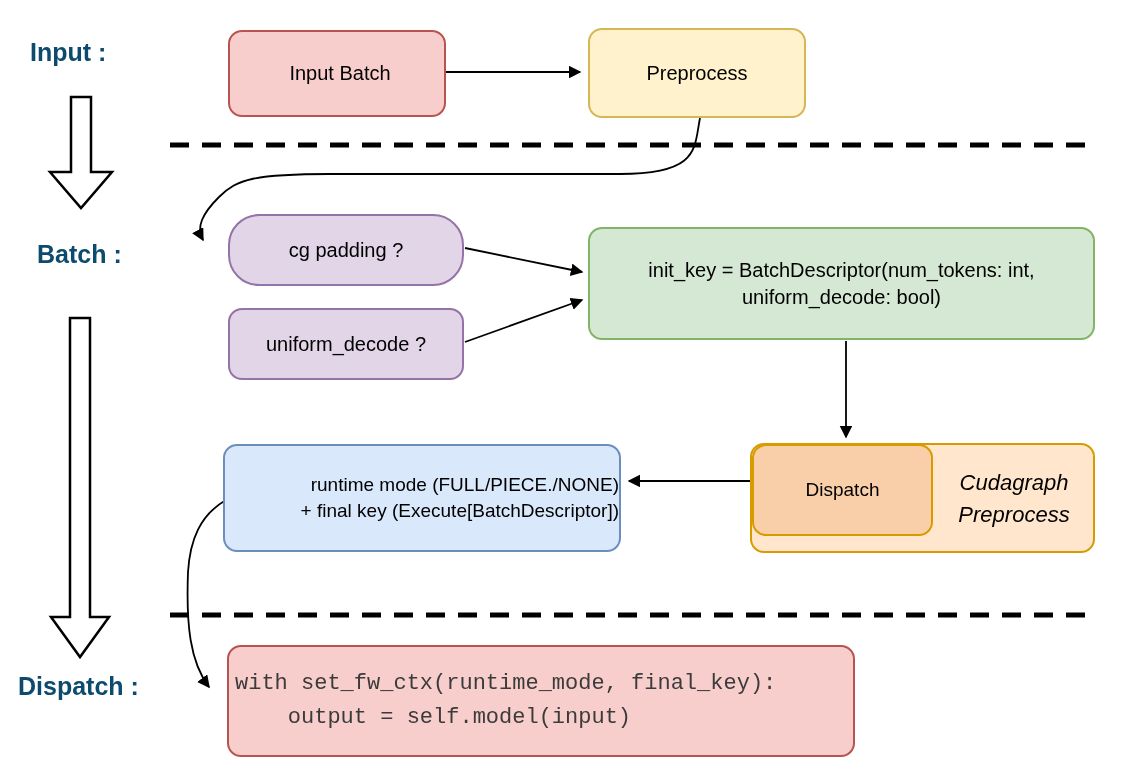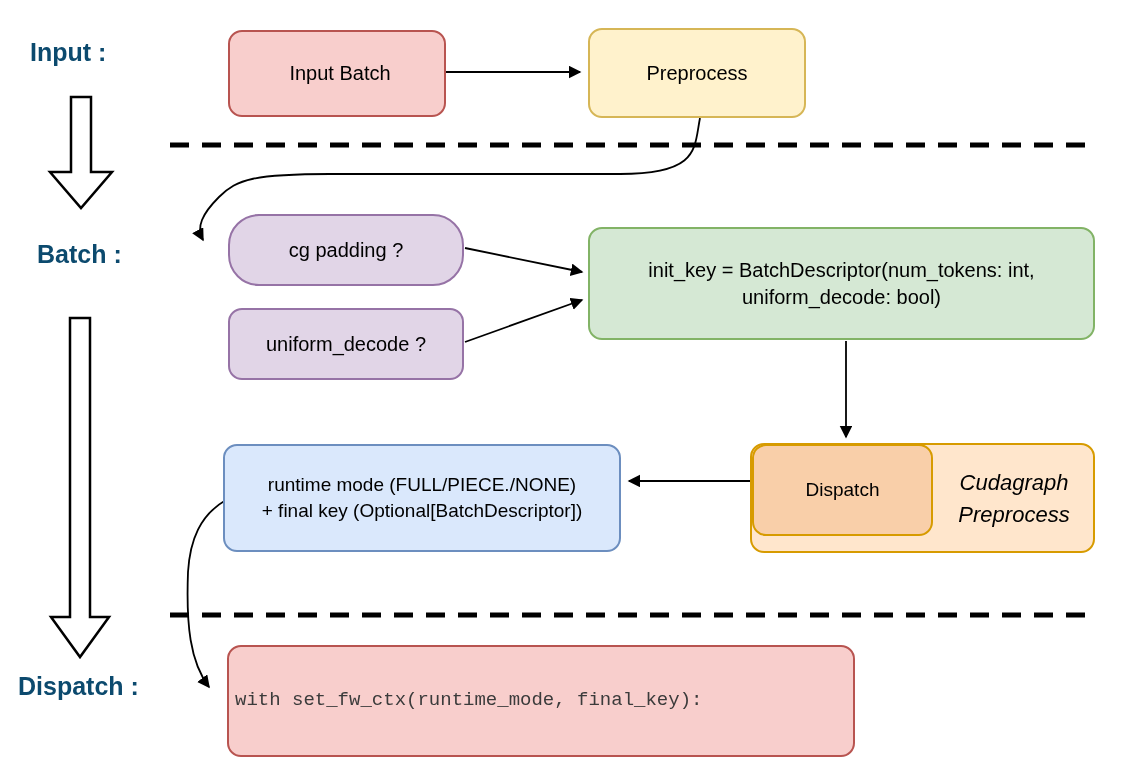--- a/index.html
+++ b/index.html
@@ -33,28 +33,28 @@
     color:#000;
     box-sizing:border-box;
     line-height:1.35;
   }
   .node-red{background:var(--red-fill);border-color:var(--red-stroke);}
   .node-yellow{background:var(--yellow-fill);border-color:var(--yellow-stroke);}
   .node-purple{background:var(--purple-fill);border-color:var(--purple-stroke);}
   .node-green{background:var(--green-fill);border-color:var(--green-stroke);}
   .node-orange{background:var(--orange-fill);border-color:var(--orange-stroke);}
   .node-orange-inner{background:var(--orange-inner-fill);border-color:var(--orange-stroke);}
-  .node-blue{background:var(--blue-fill);border-color:var(--blue-stroke);}
+  .node-blue{background:var(--blue-fill);border-color:var(--blue-stroke);align-items:flex-end;}
   .code-box{
     font-family:"Liberation Mono", monospace;
     color:var(--code-text);
     align-items:flex-start;
     text-align:left;
     padding-left:6px;
-    font-size:19px;
+    font-size:22px;
     line-height:1.55;
   }
   .code-box .code-line{white-space:pre;}
   .fs20{font-size:20px;}
   .fs19{font-size:19px;}
   .fs22{font-size:22px;line-height:1.45;}
 </style>
 </head>
 <body>
 
@@ -113,20 +113,21 @@
     <span>Dispatch</span>
   </div>
 
   <div class="node fs22" style="left:935px;top:463px;width:158px;height:72px;border:none;background:transparent;font-style:italic;">
     <span>Cudagraph</span>
     <span>Preprocess</span>
   </div>
 
   <div class="node node-blue fs19" style="left:223px;top:444px;width:398px;height:108px;">
     <span>runtime mode (FULL/PIECE./NONE)</span>
-    <span>+ final key (Optional[BatchDescriptor])</span>
+    <span>+ final key (Execute[BatchDescriptor])</span>
   </div>
 
   <div class="node node-red code-box" style="left:227px;top:645px;width:628px;height:112px;">
     <span class="code-line">with set_fw_ctx(runtime_mode, final_key):</span>
+    <span class="code-line">    output = self.model(input)</span>
   </div>
 
 </div>
 
 </body></html>

